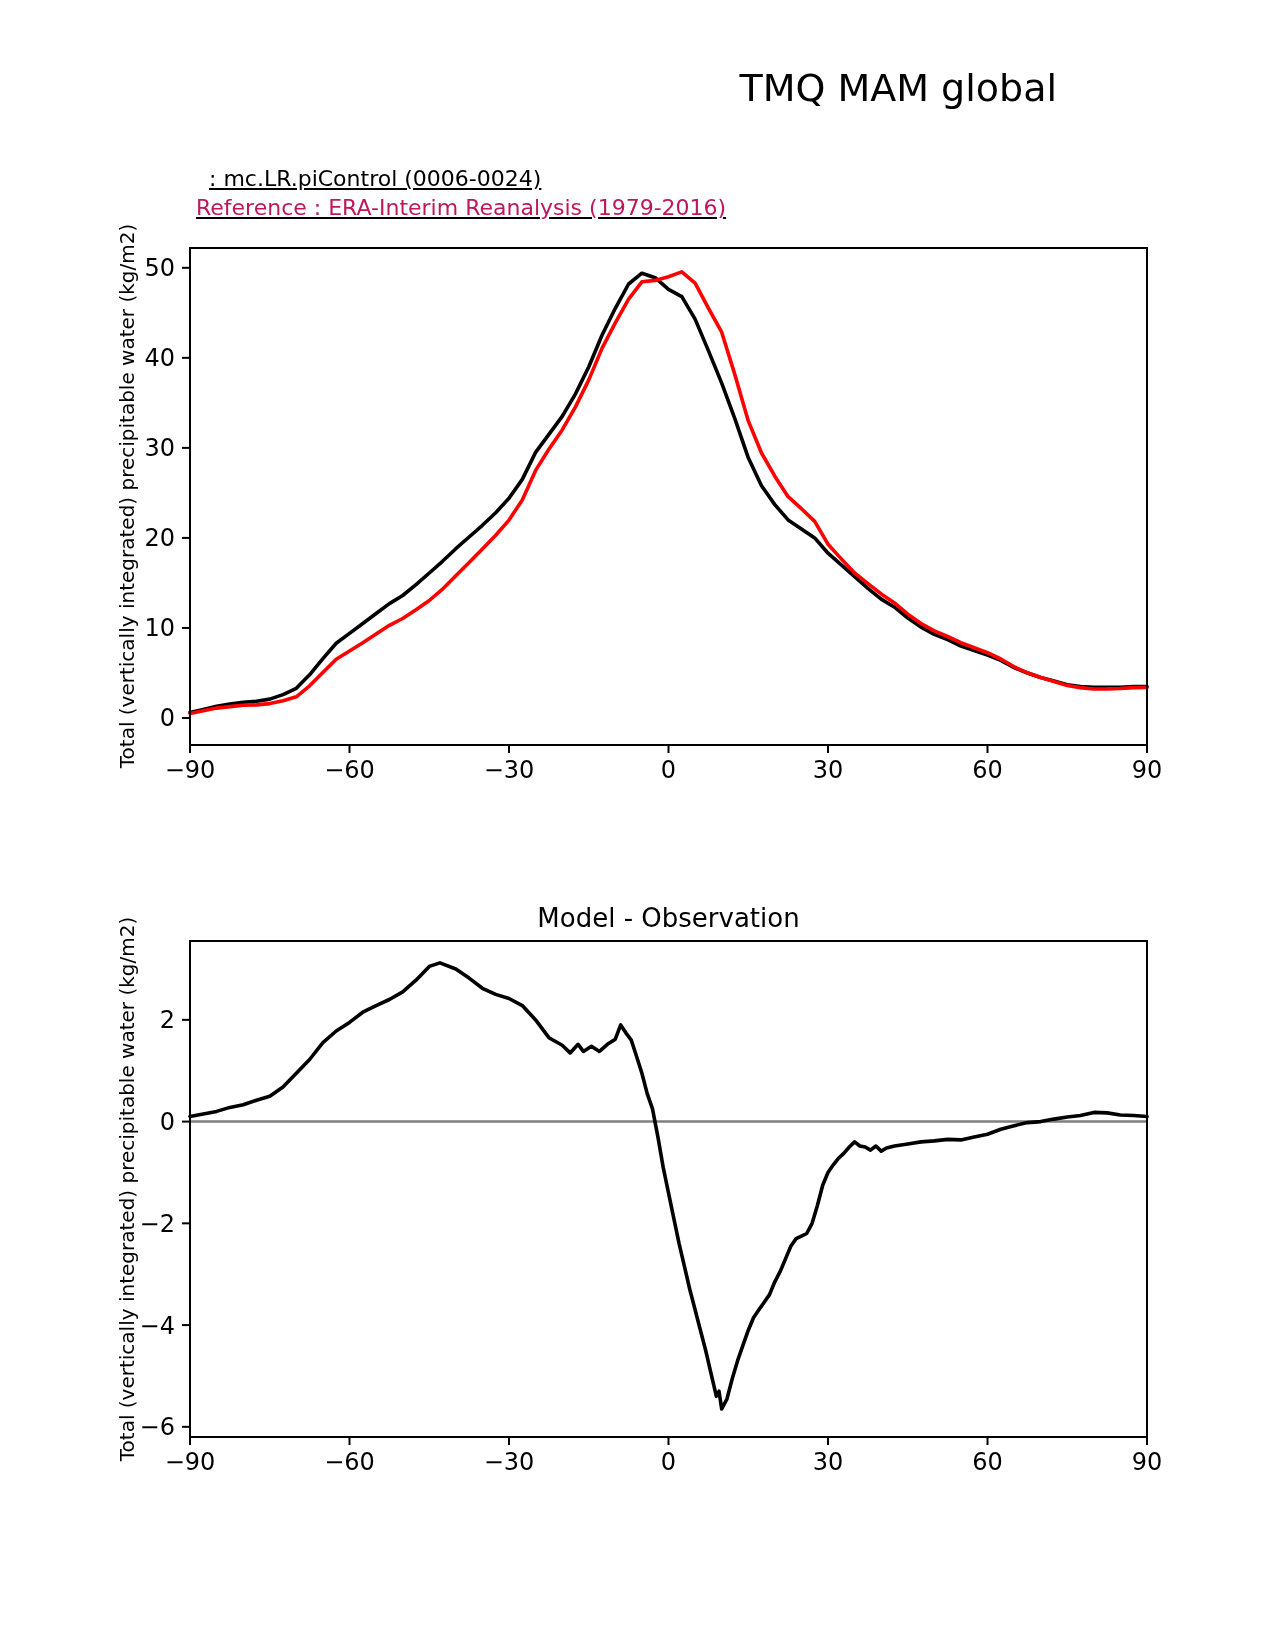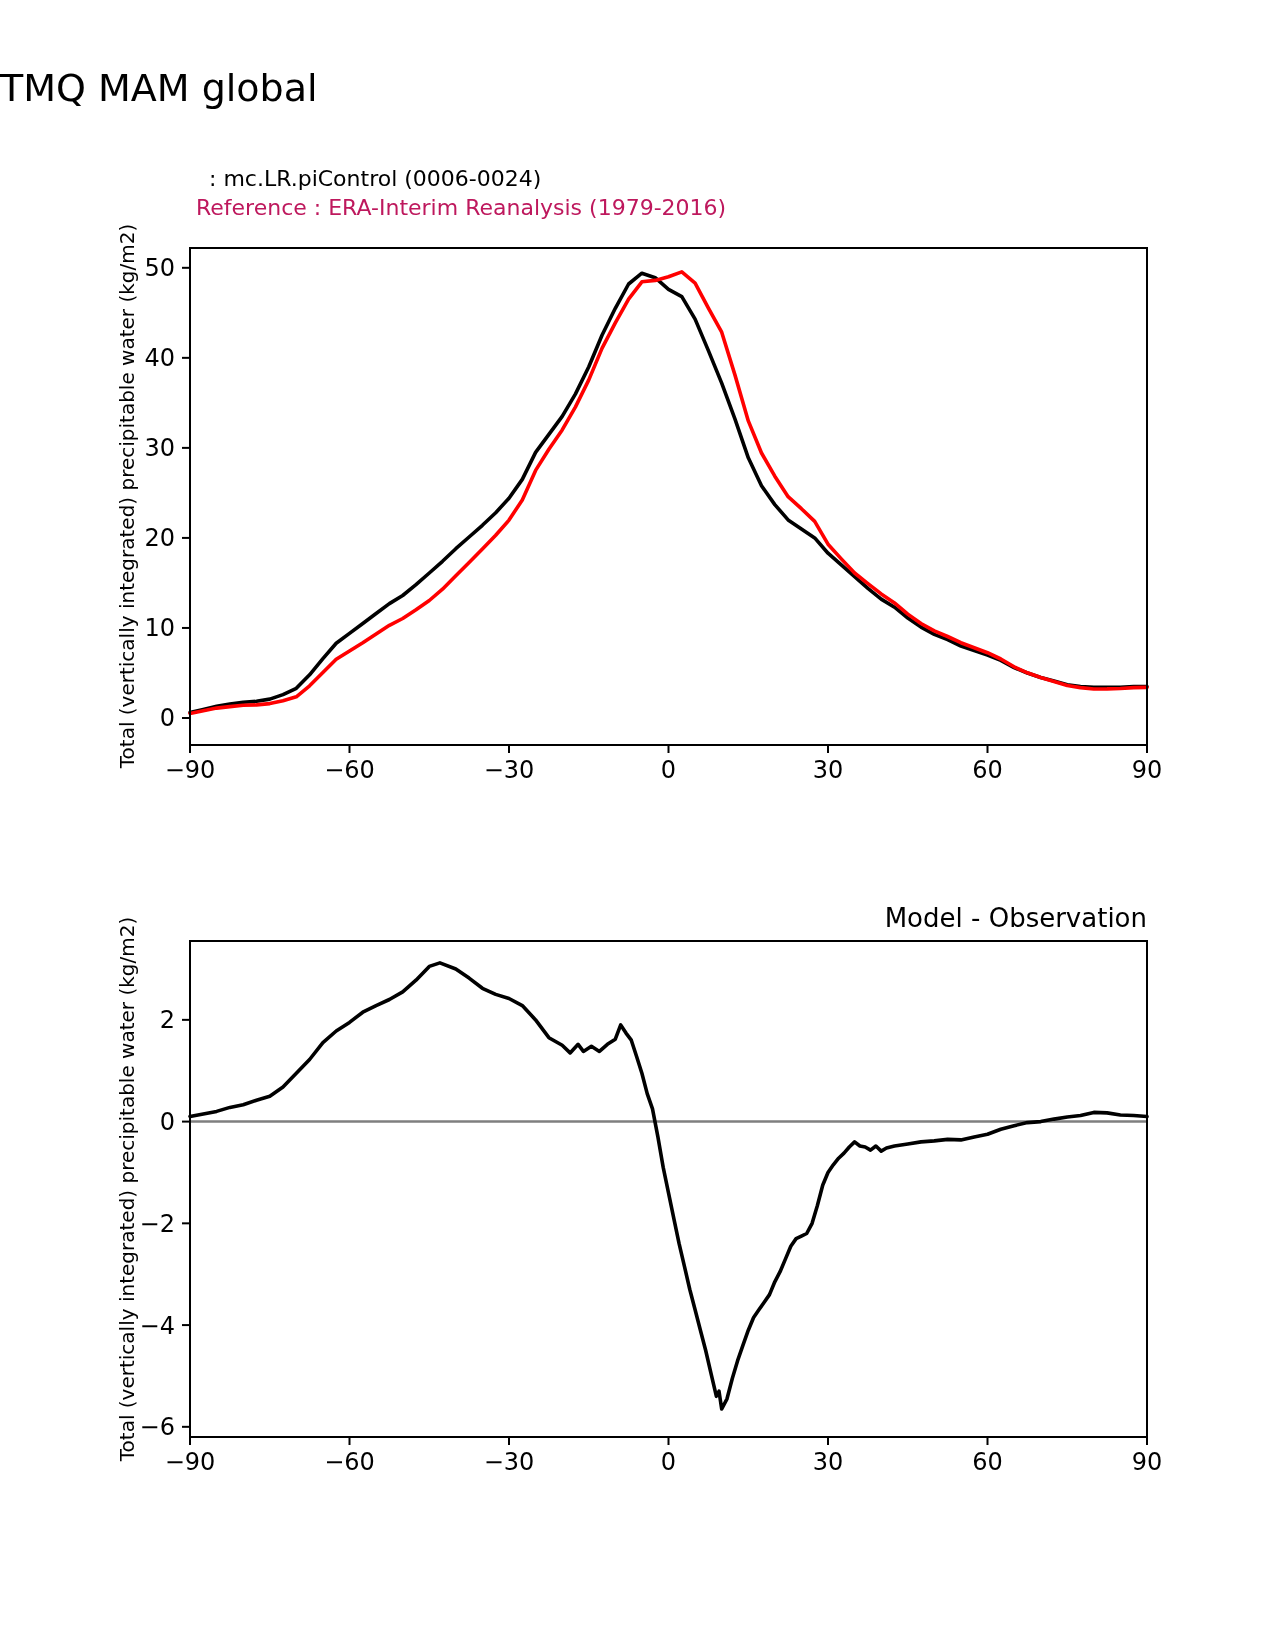--- a/index.html
+++ b/index.html
@@ -1,25 +1,25 @@
 <!DOCTYPE html>
 <html><head>
 <meta charset="utf-8">
 <style>
   html,body{margin:0;padding:0;background:#fff;}
   body{width:1275px;height:1650px;position:relative;font-family:"DejaVu Sans","Liberation Sans",sans-serif;color:#000;overflow:hidden;}
   .abs{position:absolute;}
-  #fig-title{left:0;top:66px;width:1057px;text-align:left;font-size:38px;}
-  #legend{left:196px;top:164px;font-size:22px;line-height:29px;white-space:nowrap;}
+  #fig-title{left:0;top:66px;width:1057px;text-align:right;font-size:38px;}
+  #legend{left:196px;top:164px;font-size:22px;line-height:29px;white-space:nowrap;text-decoration:underline;}
   #legend .model-line{padding-left:13px;color:#000;}
   #legend .ref-line{color:#be185d;}
   .ylab{font-size:20px;white-space:nowrap;transform:translate(-50%,-50%) rotate(-90deg);}
   #ylab-top{left:127px;top:496px;}
   #ylab-bot{left:127px;top:1189px;}
-  #sub-title{left:190px;top:903px;width:957px;text-align:right;font-size:26px;}
+  #sub-title{left:190px;top:903px;width:957px;text-align:center;font-size:26px;}
   svg{position:absolute;left:0;top:0;pointer-events:none;}
   svg text{font-family:"DejaVu Sans","Liberation Sans",sans-serif;font-size:24px;fill:#000;}
 </style>
 </head>
 <body>
 
 <div class="abs" id="fig-title">TMQ MAM global</div>
 
 <div class="abs" id="legend">
   <div class="model-line">: mc.LR.piControl (0006-0024)</div>

